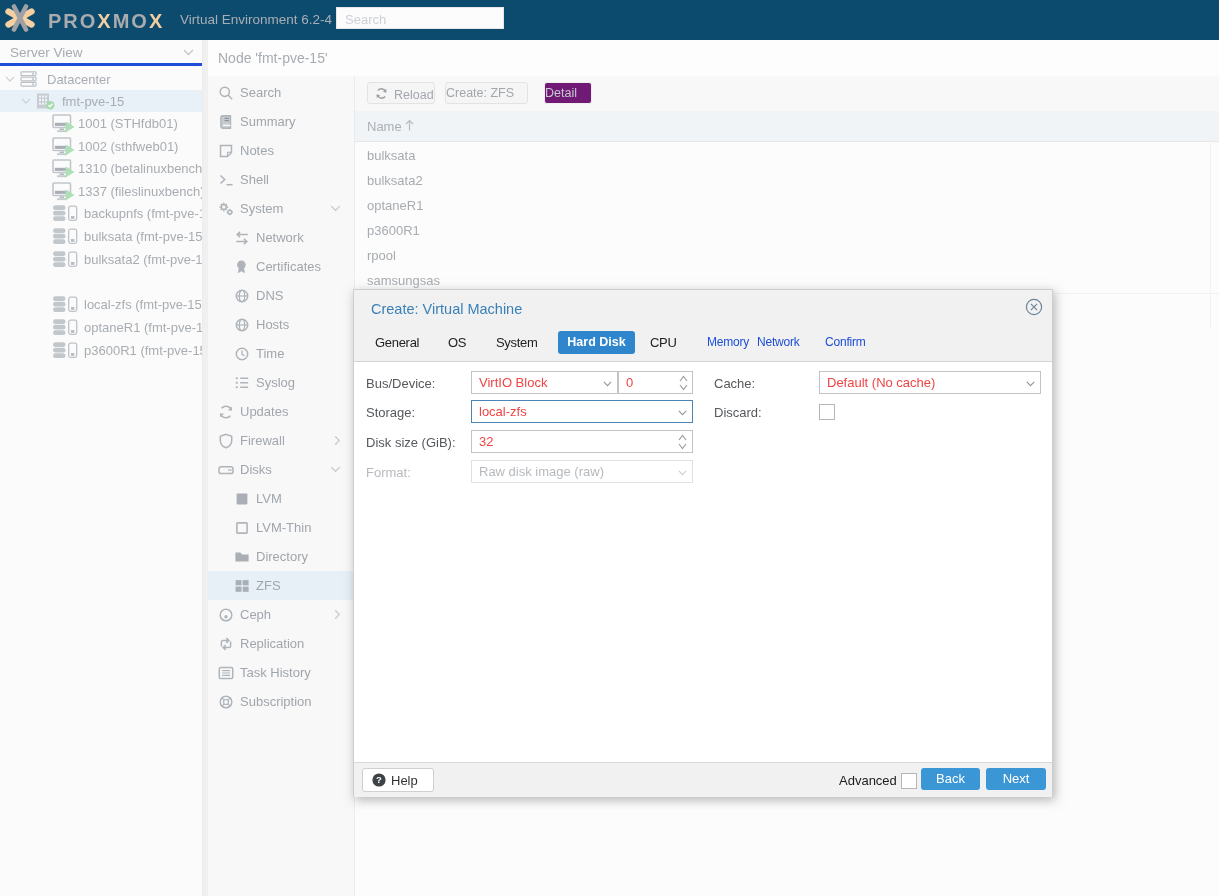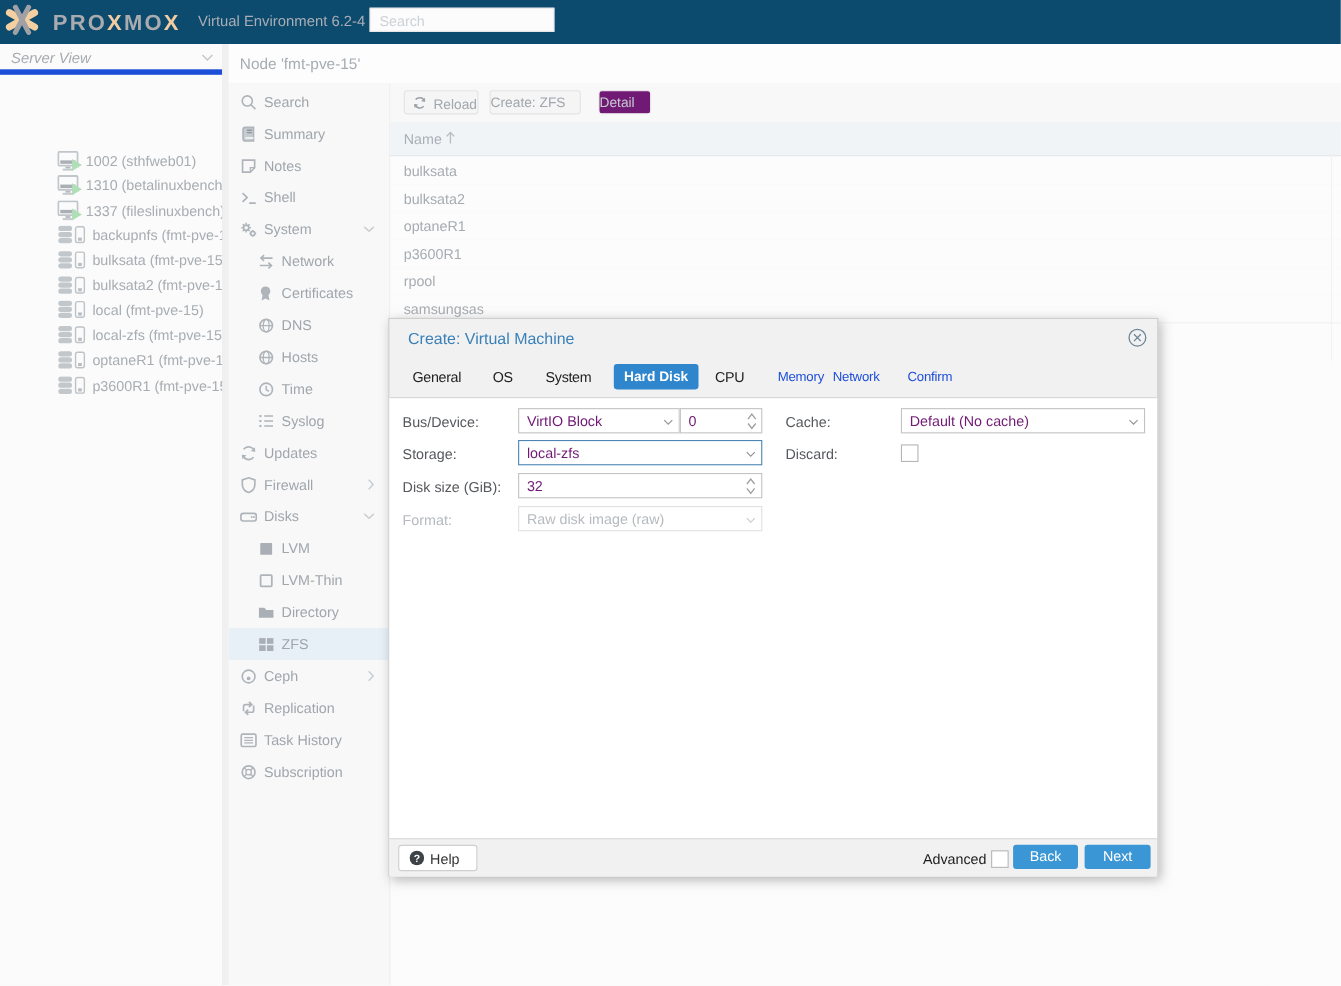--- a/index.html
+++ b/index.html
@@ -8,21 +8,21 @@
 .abs{position:absolute;}
 
 #hdr{position:absolute;left:0;top:0;width:1219px;height:40px;background:#0c4a6e;}
 #logotxt{position:absolute;left:48px;top:10px;font-size:20px;font-weight:bold;letter-spacing:2px;color:#aaabae;}
 #logotxt b{color:#f2cda1;font-weight:bold;}
 #vertxt{position:absolute;left:180px;top:12px;font-size:13.5px;color:#a9aeb4;}
 #searchbox{position:absolute;left:336px;top:7px;width:166px;height:20px;background:#fcfcfc;border:1px solid #e7e7e7;}
 #searchbox span{position:absolute;left:8px;top:4px;font-size:13px;color:#ccd1d6;}
 
 #tree{position:absolute;left:0;top:40px;width:202px;height:856px;background:#fbfbfb;border-right:1px solid #ececec;overflow:hidden;}
-#treehdr{position:absolute;left:0;top:0;width:202px;height:23px;background:#fbfbfb;border-bottom:5px solid #1d4ed8;font-style:italic;}
+#treehdr{position:absolute;left:0;top:0;width:202px;height:23px;background:#fbfbfb;border-bottom:3px solid #1d4ed8;}
 #treehdr span{position:absolute;left:10px;top:5px;font-size:13.5px;color:#a6abb0;}
 .trow{position:absolute;left:0;height:22px;width:202px;}
 .trow .lbl{position:absolute;top:4px;font-size:13px;color:#a8adb2;white-space:nowrap;}
 .tsel{background:#e9f1f8;}
 
 #main{position:absolute;left:208px;top:40px;width:1011px;height:856px;background:#fff;}
 #titlebar{position:absolute;left:0;top:0;width:1011px;height:36px;background:#fdfdfd;border-bottom:1px solid #ededed;}
 #titlebar span{position:absolute;left:10px;top:10px;font-size:14px;color:#a6acb2;}
 #nav{position:absolute;left:0;top:36px;width:146px;height:820px;background:#f8f8f8;border-right:1px solid #ebebeb;}
 .nrow{position:absolute;left:0;width:146px;height:29px;}
@@ -43,21 +43,21 @@
   border:1px solid #cecece;box-shadow:2px 3px 10px rgba(110,110,110,0.5);box-sizing:border-box;}
 #dlgtitle{position:absolute;left:17px;top:11px;font-size:14.5px;color:#3a80b8;}
 #dlgbody{position:absolute;left:0px;top:71px;width:698px;height:401px;background:#fff;border-top:1px solid #d4d4d4;box-sizing:border-box;}
 #dlgfoot{position:absolute;left:0;top:472px;width:698px;height:35px;background:#f1f1f1;border-top:1px solid #d9d9d9;box-sizing:border-box;}
 .tab{position:absolute;top:41px;height:23px;font-size:13px;color:#222;line-height:23px;letter-spacing:-0.3px;}
 .tabdis{color:#1d4ed8;font-size:12px;letter-spacing:-0.2px;}
 #tabactive{position:absolute;left:204px;top:41px;width:77px;height:23px;background:#2f86cc;border-radius:3px;
   color:#fff;font-size:12.5px;font-weight:bold;text-align:center;line-height:23px;}
 .flabel{position:absolute;font-size:13px;color:#55585c;}
 .field{position:absolute;height:23px;background:#fff;border:1px solid #c3c3c3;box-sizing:border-box;}
-.field .v{position:absolute;left:7px;top:3px;font-size:13px;color:#701a75;white-space:nowrap;}
+.field .v{position:absolute;left:7px;top:3px;font-size:13px;color:#ef4444;white-space:nowrap;}
 .bbtn{position:absolute;top:6px;height:22px;background:#3a96d4;border-radius:3px;color:#fff;
   font-size:13px;text-align:center;line-height:22px;}
 </style>
 </head>
 <body>
 <div id="stage">
   <svg width="0" height="0" style="position:absolute">
     <defs>
       <g id="vmic">
         <rect x="1" y="1" width="17.5" height="12.5" rx="1" fill="none" stroke="#c1c6cb" stroke-width="1.6"></rect>
@@ -93,20 +93,66 @@
         <span>Search</span>
       </div>
   </div>
   <div id="tree">
     <div id="treehdr">
         <span>Server View</span>
       <svg class="abs" style="left:183px;top:9px" width="11" height="7" viewBox="0 0 11 7">
           <path d="M1 1 L5.5 5.5 L10 1" stroke="#c3c8cd" stroke-width="1.4" fill="none"></path>
         </svg>
     </div>
+    <div class="trow" style="top:28px">
+      <svg class="abs" style="left:5px;top:8px" width="10" height="7">
+          <path d="M1 1 L5 5 L9 1" stroke="#ced3d7" stroke-width="1.3" fill="none"></path>
+        </svg>
+      <svg class="abs" style="left:20px;top:3px" width="17" height="16" viewBox="0 0 17 16">
+        <g fill="none" stroke="#bcc1c6" stroke-width="1.2">
+          <rect x="1" y="0.8" width="15" height="3.7" rx="0.8"></rect>
+          <rect x="1" y="6.1" width="15" height="3.7" rx="0.8"></rect>
+          <rect x="1" y="11.4" width="15" height="3.7" rx="0.8"></rect>
+        </g>
+        <g fill="#bcc1c6">
+            <circle cx="13" cy="2.7" r="1"></circle>
+            <circle cx="13" cy="8" r="1"></circle>
+            <circle cx="13" cy="13.3" r="1"></circle>
+          </g>
+      </svg>
+      <span class="lbl" style="left:47px">Datacenter</span>
+    </div>
+    <div class="trow tsel" style="top:50px">
+      <svg class="abs" style="left:21px;top:8px" width="10" height="7">
+          <path d="M1 1 L5 5 L9 1" stroke="#ced3d7" stroke-width="1.3" fill="none"></path>
+        </svg>
+      <svg class="abs" style="left:36px;top:3px" width="20" height="17" viewBox="0 0 20 17">
+        <rect x="1" y="0.5" width="12" height="15" fill="#c7ccd1"></rect>
+        <g fill="#eef4f9">
+          <rect x="3" y="2.5" width="2" height="2.2"></rect>
+            <rect x="6" y="2.5" width="2" height="2.2"></rect>
+            <rect x="9" y="2.5" width="2" height="2.2"></rect>
+          <rect x="3" y="6" width="2" height="2.2"></rect>
+            <rect x="6" y="6" width="2" height="2.2"></rect>
+            <rect x="9" y="6" width="2" height="2.2"></rect>
+          <rect x="3" y="9.5" width="2" height="2.2"></rect>
+            <rect x="6" y="9.5" width="2" height="2.2"></rect>
+            <rect x="9" y="9.5" width="2" height="2.2"></rect>
+        </g>
+        <circle cx="14.3" cy="12.2" r="4.2" fill="#a3dbac"></circle>
+        <path d="M12.4 12.2 l1.5 1.5 l2.6 -2.9" stroke="#fff" stroke-width="1.4" fill="none"></path>
+      </svg>
+      <span class="lbl" style="left:62px">fmt-pve-15</span>
+    </div>
+    <div class="trow" style="top:72px">
+        <svg class="abs" style="left:52px;top:2px" width="24" height="19" viewBox="0 0 24 19">
+          <use href="#vmic"></use>
+        </svg>
+        <span class="lbl" style="left:78px">1001 (STHfdb01)</span>
+      </div>
     <div class="trow" style="top:95px">
         <svg class="abs" style="left:52px;top:2px" width="24" height="19" viewBox="0 0 24 19">
           <use href="#vmic"></use>
         </svg>
         <span class="lbl" style="left:78px">1002 (sthfweb01)</span>
       </div>
     <div class="trow" style="top:117px">
         <svg class="abs" style="left:52px;top:2px" width="24" height="19" viewBox="0 0 24 19">
           <use href="#vmic"></use>
         </svg>
@@ -128,26 +174,20 @@
         <svg class="abs" style="left:52px;top:3px" width="26" height="17" viewBox="0 0 26 17">
           <use href="#stic"></use>
         </svg>
         <span class="lbl" style="left:84px">bulksata (fmt-pve-15)</span>
       </div>
     <div class="trow" style="top:208px">
         <svg class="abs" style="left:52px;top:3px" width="26" height="17" viewBox="0 0 26 17">
           <use href="#stic"></use>
         </svg>
         <span class="lbl" style="left:84px">bulksata2 (fmt-pve-15)</span>
-      </div>
-    <div class="trow" style="top:230px">
-        <svg class="abs" style="left:52px;top:3px" width="26" height="17" viewBox="0 0 26 17">
-          <use href="#stic"></use>
-        </svg>
-        <span class="lbl" style="left:84px">local (fmt-pve-15)</span>
       </div>
     <div class="trow" style="top:253px">
         <svg class="abs" style="left:52px;top:3px" width="26" height="17" viewBox="0 0 26 17">
           <use href="#stic"></use>
         </svg>
         <span class="lbl" style="left:84px">local-zfs (fmt-pve-15)</span>
       </div>
     <div class="trow" style="top:276px">
         <svg class="abs" style="left:52px;top:3px" width="26" height="17" viewBox="0 0 26 17">
           <use href="#stic"></use>

